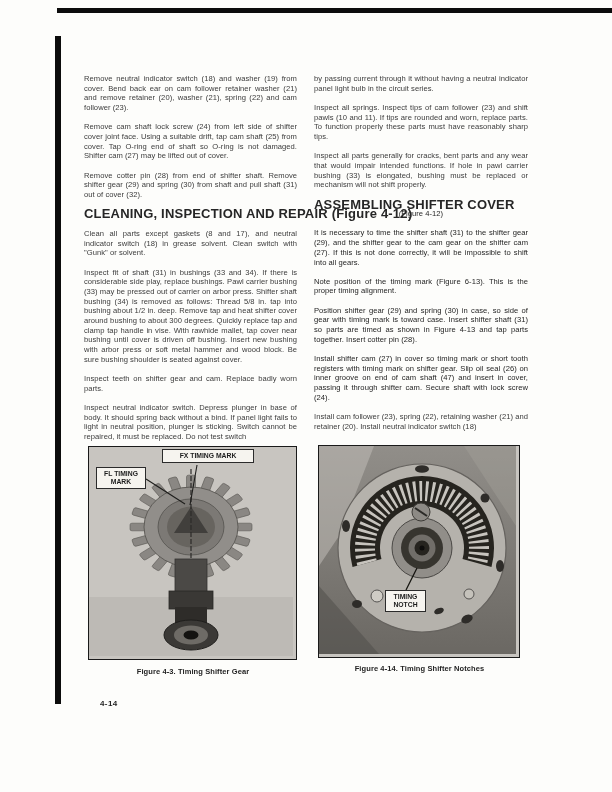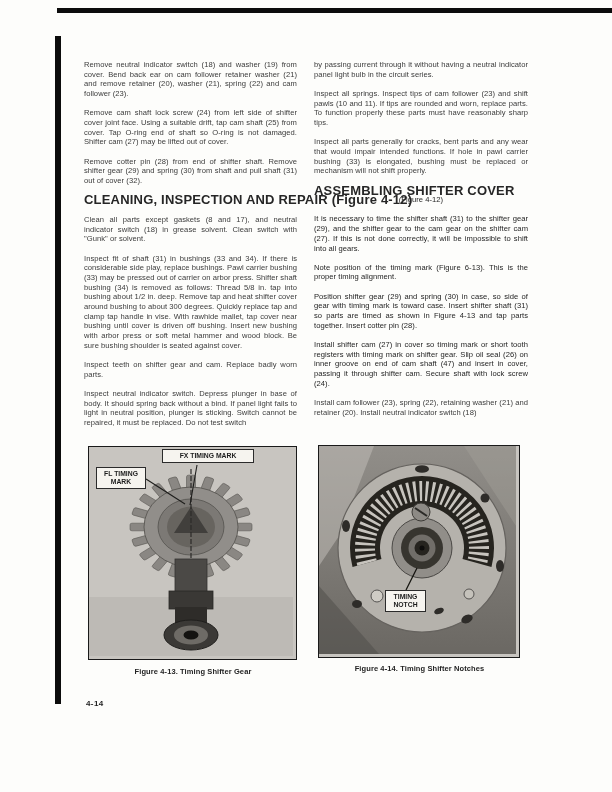--- a/index.html
+++ b/index.html
@@ -6,21 +6,21 @@
   .sheet {
     position:relative; width:612px; height:792px; background:#fdfdfb;
     overflow:hidden; font-family:"Liberation Sans","DejaVu Sans",sans-serif;
     color:#3b3b3b;
   }
   
   .scan-top  { position:absolute; left:57px; top:8px;  width:555px; height:5px; background:#0c0c0c; }
   .scan-left { position:absolute; left:55px; top:36px; width:6px;  height:668px; background:#0c0c0c; }
 
   
-  .col { position:absolute; top:60px; font-size:7.6px; line-height:9.7px;
+  .col { position:absolute; top:74px; font-size:7.6px; line-height:9.7px;
          text-align:justify; letter-spacing:0.04px; }
   .col-left  { left:84px;  width:213px; }
   .col-right { left:314px; width:214px; }
   .col p { margin:0 0 9.5px 0; }
   .col p.dark { color:#242424; }
   .doc-heading { font-weight:bold; font-size:13px; color:#262626;
                  letter-spacing:0.2px; margin:3px 0 10px 0; white-space:nowrap; }
   .doc-heading.tight { margin-bottom:0; }
   .heading-sub { font-weight:normal; color:#262626; margin:0 0 9.5px 0 !important; text-align:center; }
   .gap-top { margin-top:8px !important; display:block; }
@@ -35,21 +35,21 @@
   .cap-gear    { left:88px;  top:667px; width:210px; }
   .cap-notches { left:318px; top:664px; width:203px; }
 
   .callout { position:absolute; background:#f6f4ef; border:1px solid #2b2b2b;
              font-weight:bold; font-size:6.8px; line-height:8px; text-align:center;
              color:#1c1c1c; padding:2px 2px; box-sizing:border-box; }
   .co-fx    { left:73px; top:2px;   width:92px; }
   .co-fl    { left:7px;  top:20px;  width:50px; }
   .co-notch { left:66px; top:144px; width:41px; }
 
-  .page-num { position:absolute; left:86px; top:699px; font-weight:bold;
+  .page-num { position:absolute; left:100px; top:699px; font-weight:bold;
               font-size:8px; color:#1f1f1f; letter-spacing:0.4px; }
 </style>
 </head>
 <body>
 
 <div class="sheet">
 
   <div class="scan-top"></div>
   <div class="scan-left"></div>
 
@@ -119,21 +119,21 @@
       <ellipse cx="102" cy="188" rx="27" ry="15" fill="#3b3936" stroke="#1f1e1c" stroke-width="1"></ellipse>
       <ellipse cx="102" cy="188" rx="17" ry="9.5" fill="#6e6b66"></ellipse>
       <ellipse cx="102" cy="188" rx="7.5" ry="4.5" fill="#141311"></ellipse>
 
       <line x1="108" y1="18" x2="101" y2="58" stroke="#1d1d1b" stroke-width="1.1"></line>
       <line x1="57" y1="32" x2="96" y2="57" stroke="#1d1d1b" stroke-width="1.1"></line>
     </svg>
     <div class="callout co-fx">FX TIMING MARK</div>
     <div class="callout co-fl">FL TIMING MARK</div>
   </div>
-  <div class="fig-caption cap-gear">Figure 4-13. Timing Shifter Gear</div>
+  <div class="fig-caption cap-gear">Figure 4-3. Timing Shifter Gear</div>
 
   <div class="figure-photo fig-notches">
     <svg width="197" height="208" viewBox="0 0 197 208">
       <defs>
         <linearGradient id="bg2" x1="0" y1="0" x2="0" y2="1">
           <stop offset="0" stop-color="#918e89"></stop>
           <stop offset="1" stop-color="#6b6863"></stop>
         </linearGradient>
       </defs>
       <rect x="0" y="0" width="197" height="208" fill="url(#bg2)"></rect>

